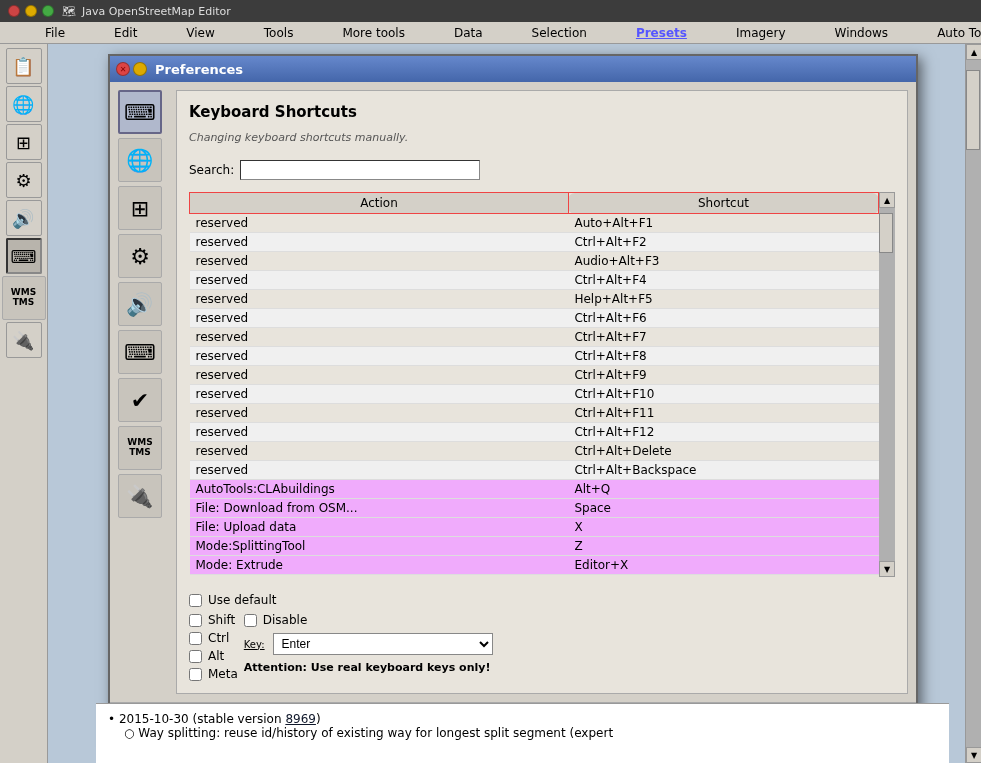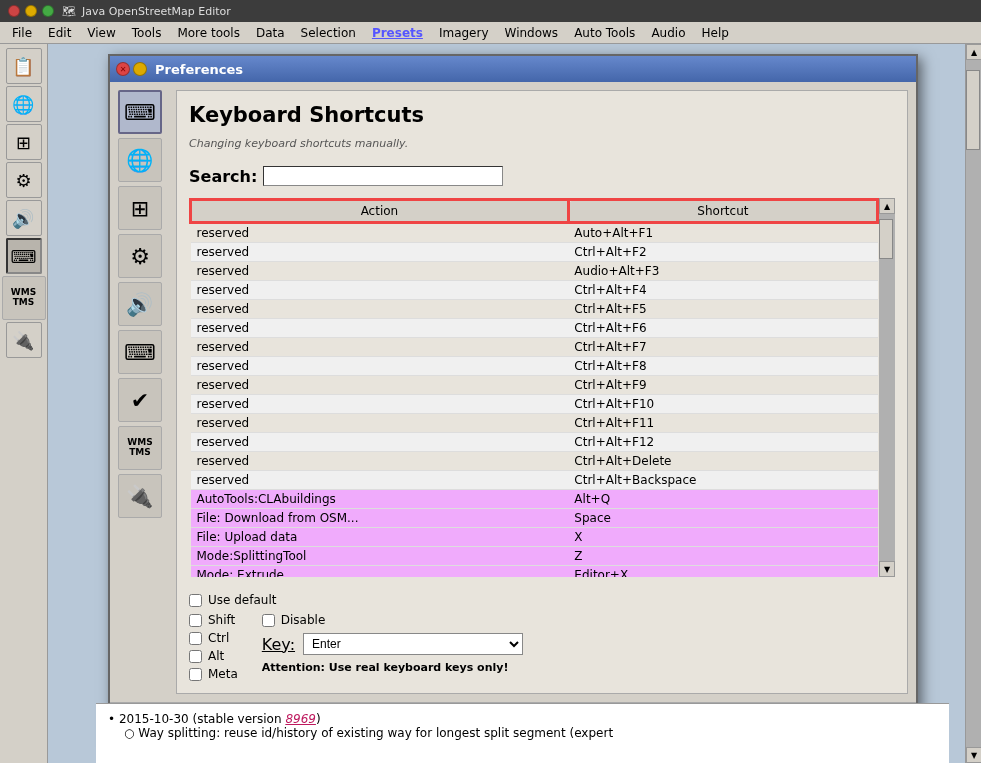--- a/index.html
+++ b/index.html
@@ -44,20 +44,21 @@
       align-items: center;
       padding: 0 4px;
       border-bottom: 1px solid #999;
     }
     .menu-item {
       padding: 2px 8px;
       font-size: 12px;
       color: #000;
       cursor: pointer;
       white-space: nowrap;
+      margin-left: 33px;
     }
 
     
     .main-area {
       display: flex;
       height: calc(763px - 44px);
       background: #c8c8c8;
     }
 
     
@@ -186,58 +187,58 @@
     .dialog-right {
       flex: 1;
       background: #e8e4dc;
       border: 1px solid #aaa;
       padding: 12px;
       display: flex;
       flex-direction: column;
       gap: 8px;
     }
     .panel-title {
-      font-size: 21px;
+      font-size: 15px;
       font-weight: bold;
       color: #000;
       margin-bottom: 2px;
     }
     .panel-subtitle {
       font-size: 11px;
       color: #555;
       font-style: italic;
       margin-bottom: 8px;
     }
 
     
     .search-bar {
       display: flex;
       align-items: center;
       gap: 6px;
       margin-bottom: 4px;
     }
-    .search-label { font-size: 16px; font-weight: bold; }
+    .search-label { font-size: 12px; }
     .search-input {
       width: 240px;
       height: 20px;
       border: 1px inset #888;
       background: white;
       font-size: 12px;
       padding: 1px 3px;
     }
     .shortcuts-table {
       width: 100%;
       border-collapse: collapse;
       font-size: 12px;
     }
     .shortcuts-table thead tr {
       background: #d4d0c8;
     }
     .shortcuts-table th {
-      border: 3px solid #ef4444;
+      border: 1px solid #ef4444;
       padding: 3px 6px;
       text-align: center;
       font-weight: normal;
     }
     .shortcuts-table td {
       border-bottom: 1px solid #ddd;
       padding: 2px 6px;
     }
     .shortcuts-table tr.highlight td {
       background: #f0abfc;
@@ -255,39 +256,39 @@
       justify-content: flex-end;
     }
     .checkrow {
       display: flex;
       align-items: center;
       gap: 6px;
     }
     .checkrow input[type=checkbox] { cursor: pointer; }
     .modifiers-row {
       display: flex;
-      gap: 24px;
+      gap: 6px;
       align-items: flex-start;
     }
     .modifiers-left {
       display: flex;
       flex-direction: column;
       gap: 4px;
     }
     .modifiers-right {
       display: flex;
       flex-direction: column;
       gap: 6px;
     }
     .key-row {
       display: flex;
       align-items: center;
       gap: 8px;
     }
-    .key-label { font-size: 16px; text-decoration: underline; }
+    .key-label { font-size: 10px; text-decoration: underline; }
     .key-dropdown {
       width: 220px;
       height: 22px;
       border: 1px solid #888;
       background: white;
       font-size: 12px;
       padding: 1px 4px;
       appearance: auto;
     }
     .attention-text {
@@ -469,21 +470,21 @@
                     <tr>
                       <td>reserved</td>
                       <td>Audio+Alt+F3</td>
                     </tr>
                     <tr>
                       <td>reserved</td>
                       <td>Ctrl+Alt+F4</td>
                     </tr>
                     <tr>
                       <td>reserved</td>
-                      <td>Ctrl+Alt+F5</td>
+                      <td>Help+Alt+F5</td>
                     </tr>
                     <tr>
                       <td>reserved</td>
                       <td>Ctrl+Alt+F6</td>
                     </tr>
                     <tr>
                       <td>reserved</td>
                       <td>Ctrl+Alt+F7</td>
                     </tr>
                     <tr>
@@ -599,21 +600,21 @@
             <span>🔵</span>
             <span>Help</span>
           </button>
         </div>
       </div>
     </div>
 
     <div class="bottom-content">
       <div>
         <span>• </span>
-        <span>2015-10-30 (stable version </span><a href="#" style="color:#be185d;font-style:italic;">8969</a><span>)</span>
+        <span>2015-10-30 (stable version </span><a href="#" style="color:#0f172a;">8969</a><span>)</span>
       </div>
       <div style="margin-left:16px;">
         <span>○ </span>
         <span>Way splitting: reuse id/history of existing way for longest split segment (expert</span>
       </div>
     </div>
 
   </div>
 
   <div class="right-scrollbar">

